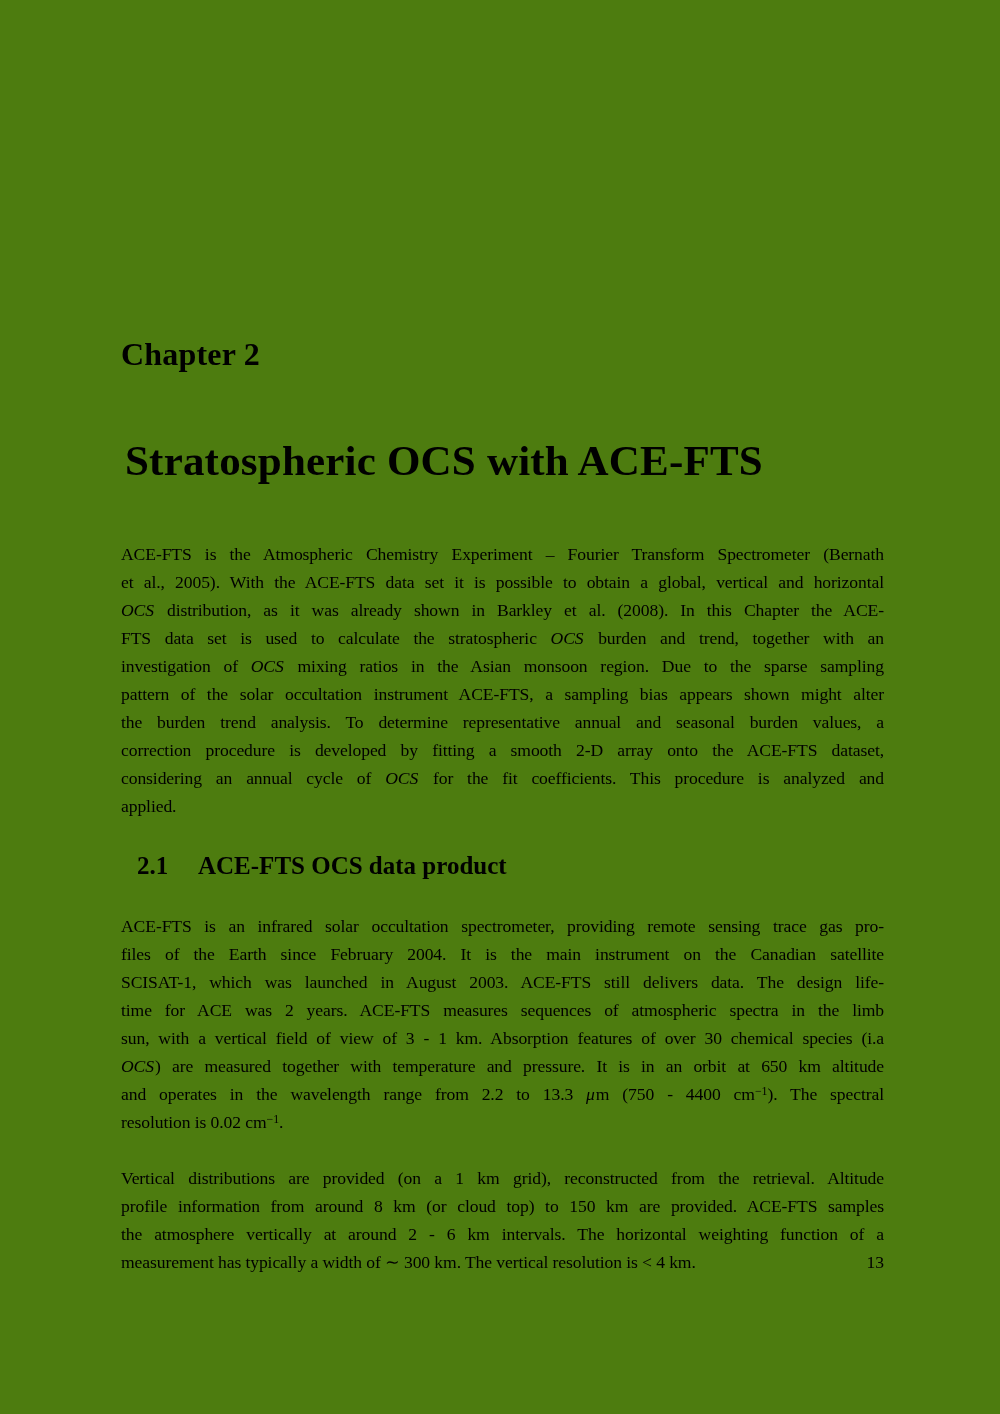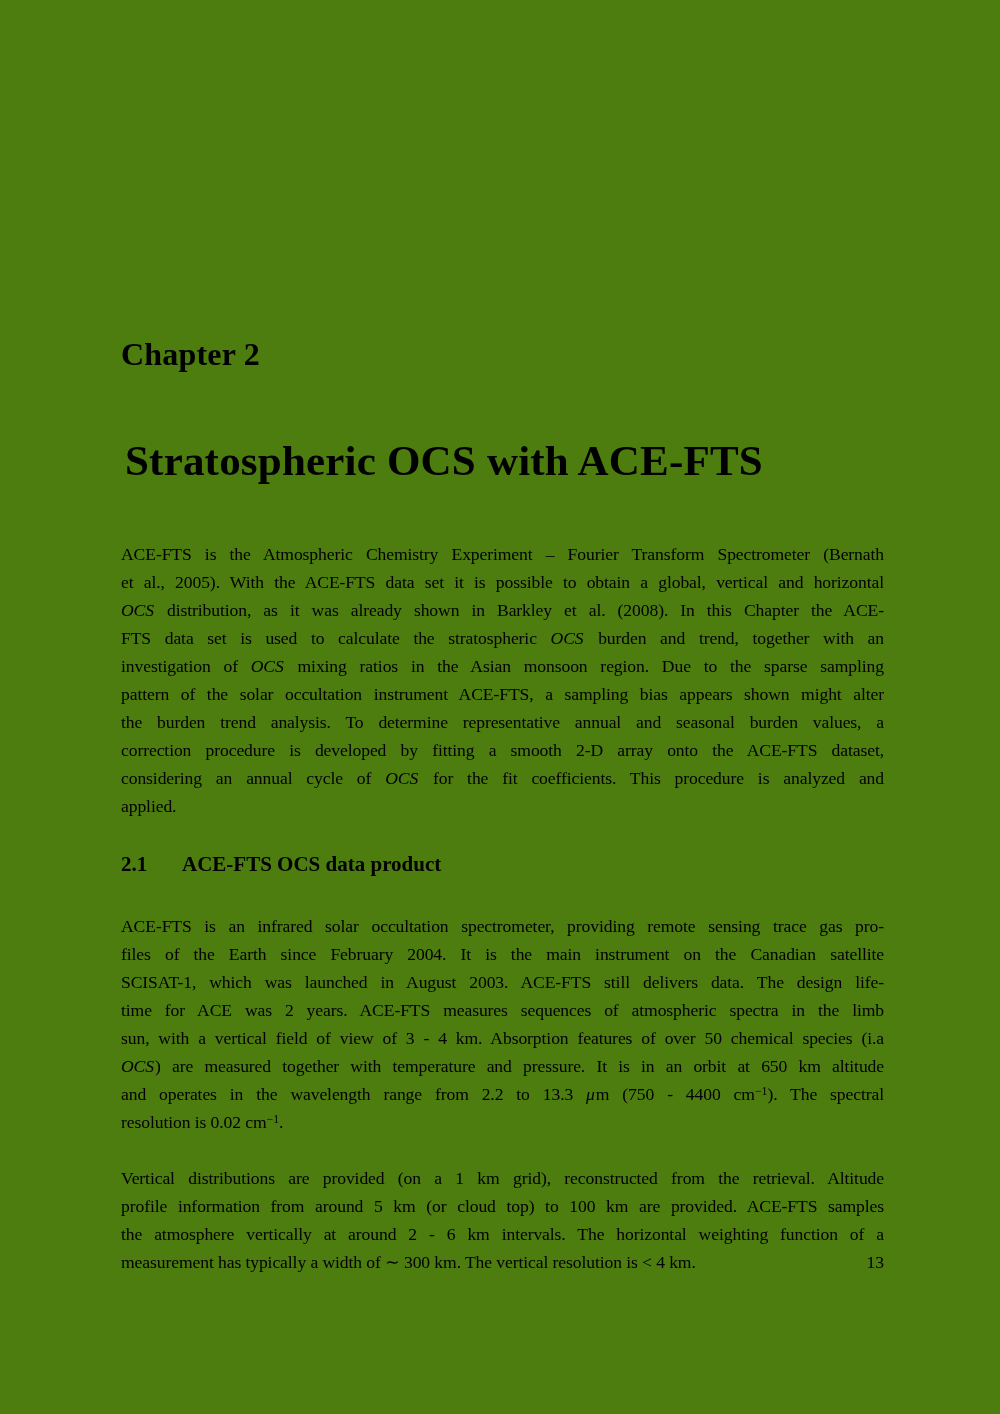--- a/index.html
+++ b/index.html
@@ -38,22 +38,22 @@
     left: 0;
     margin: 4px;
     font-size: 43px;
     font-weight: 700;
     letter-spacing: 0.2px;
     white-space: nowrap;
   }
   .section-heading {
     position: absolute;
     top: 852px;
-    left: 0;
-    font-size: 21px;
+    left: 16px;
+    font-size: 25px;
     font-weight: 700;
     white-space: nowrap;
   }
   .sec-num {
     display: inline-block;
     width: 61px;
   }
   .paragraph {
     position: absolute;
     left: 0;
@@ -116,29 +116,29 @@
 
     <div class="section-heading">
       <span class="sec-num">2.1</span><span class="sec-title">ACE-FTS OCS data product</span>
     </div>
 
     <div class="paragraph para-body1">
         <div class="line">ACE-FTS is an infrared solar occultation spectrometer, providing remote sensing trace gas pro-</div>
         <div class="line">files of the Earth since February 2004.  It is the main instrument on the Canadian satellite</div>
         <div class="line">SCISAT-1, which was launched in August 2003.  ACE-FTS still delivers data.  The design life-</div>
         <div class="line">time for ACE was 2 years.  ACE-FTS measures sequences of atmospheric spectra in the limb</div>
-        <div class="line">sun, with a vertical field of view of 3 - 4 km.  Absorption features of over 50 chemical species (i.a</div>
+        <div class="line">sun, with a vertical field of view of 3 - 1 km.  Absorption features of over 30 chemical species (i.a</div>
         <div class="line"><i>OCS</i>) are measured together with temperature and pressure. It is in an orbit at 650 km altitude</div>
         <div class="line">and operates in the wavelength range from 2.2 to 13.3 <i>μ</i>m (750 - 4400 cm<sup>−1</sup>).  The spectral</div>
         <div class="line last">resolution is 0.02 cm<sup>−1</sup>.</div>
       </div>
 
     <div class="paragraph para-body2">
         <div class="line">Vertical distributions are provided (on a 1 km grid), reconstructed from the retrieval.  Altitude</div>
-        <div class="line">profile information from around 5 km (or cloud top) to 100 km are provided.  ACE-FTS samples</div>
+        <div class="line">profile information from around 8 km (or cloud top) to 150 km are provided.  ACE-FTS samples</div>
         <div class="line">the atmosphere vertically at around 2 - 6 km intervals.  The horizontal weighting function of a</div>
         <div class="line last">measurement has typically a width of ∼ 300 km.  The vertical resolution is &lt; 4 km.</div>
       </div>
 
     <div class="page-number">13</div>
 
   </div>
 </div>
 
 </body></html>

